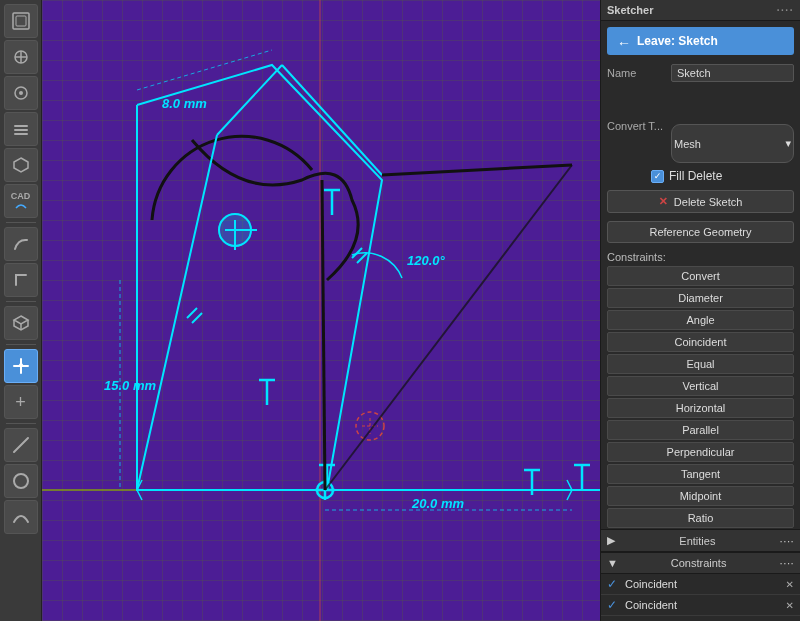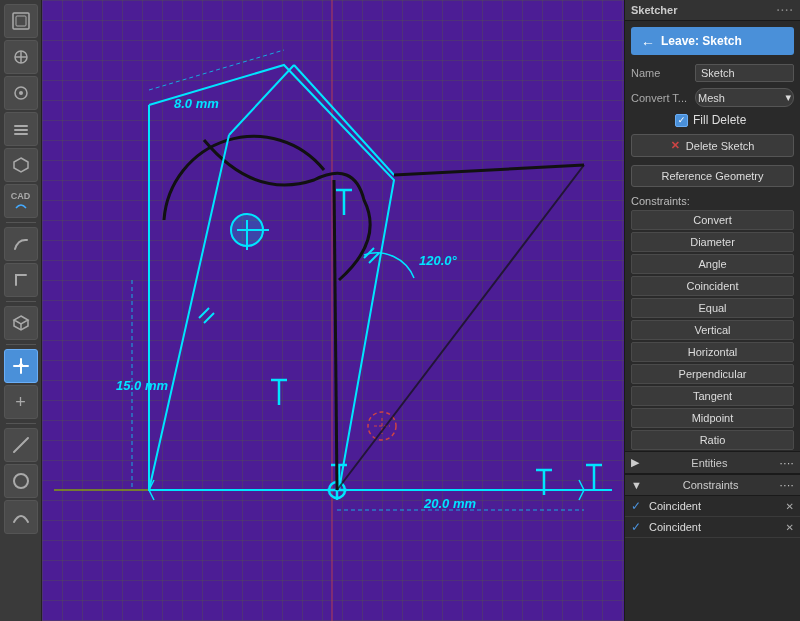--- a/index.html
+++ b/index.html
@@ -60,21 +60,21 @@
     
     .sketch-svg {
       position: absolute;
       inset: 0;
       width: 100%;
       height: 100%;
     }
 
     
     .right-panel {
-      width: 176px;
+      width: 200px;
       background: #2a2a2a;
       border-left: 1px solid #1a1a1a;
       display: flex;
       flex-direction: column;
       overflow-y: auto;
       flex-shrink: 0;
     }
 
     .panel-section-header {
       display: flex;
@@ -124,27 +124,28 @@
       border-radius: 2px;
       padding: 2px 5px;
       color: #ddd;
       font-size: 11px;
       flex: 1;
     }
     .field-select {
       background: #3a3a3a;
       border: 1px solid #555;
       border-radius: 9px;
-      padding: 2px 2px;
+      padding: 12px 2px;
       color: #ddd;
       font-size: 11px;
       flex: 1;
       display: flex;
       align-items: center;
       justify-content: space-between;
+      margin-top: 36px;
     }
 
     .checkbox-row {
       display: flex;
       align-items: center;
       gap: 5px;
       padding: 3px 6px 3px 50px;
     }
     .checkbox-box {
       width: 13px;
@@ -454,20 +455,21 @@
 
   <div class="constraints-label">Constraints:</div>
 
   <button class="constraint-btn">Convert</button>
   <button class="constraint-btn">Diameter</button>
   <button class="constraint-btn">Angle</button>
   <button class="constraint-btn">Coincident</button>
   <button class="constraint-btn">Equal</button>
   <button class="constraint-btn">Vertical</button>
   <button class="constraint-btn">Horizontal</button>
+  <button class="constraint-btn">Parallel</button>
   <button class="constraint-btn">Perpendicular</button>
   <button class="constraint-btn">Tangent</button>
   <button class="constraint-btn">Midpoint</button>
   <button class="constraint-btn">Ratio</button>
 
   <div class="entities-header">
     <span>▶</span>
     <span>Entities</span>
     <span class="dots">····</span>
   </div>

